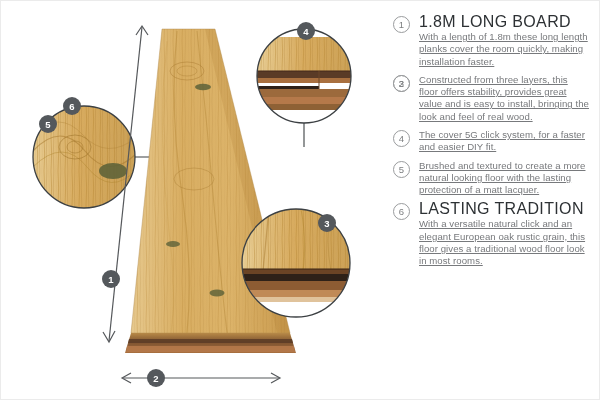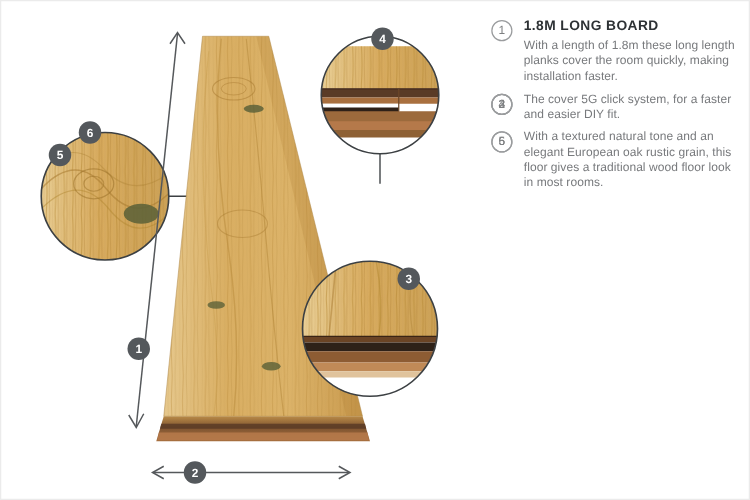--- a/index.html
+++ b/index.html
@@ -24,27 +24,27 @@
   }
   .feature{position:relative;padding-left:34px;margin-bottom:6px;}
   .marker{
     position:absolute;left:8px;top:1px;
     width:17px;height:17px;border-radius:50%;
     border:1.1px solid #9a9c9e;box-sizing:border-box;
     color:#7d7f81;font-size:9.5px;line-height:15px;
     text-align:center;font-weight:400;
   }
   .f-title{
-    color:#2d3134;font-size:11px;font-weight:bold;
+    color:#2d3134;font-size:16px;font-weight:normal;
     letter-spacing:.35px;line-height:13.4px;
     text-transform:uppercase;margin:0 0 2.5px 0;
   }
   .f-body{
     color:#77797c;font-size:9.6px;line-height:12.3px;
-    margin:0 0 0 0;letter-spacing:.06px;
+    margin:0 0 0 0;letter-spacing:.06px;text-decoration:underline;
   }
 </style>
 </head>
 <body>
 
 <div id="canvas">
 
   <div id="illustration">
     <svg viewBox="0 0 372 400" xmlns="http://www.w3.org/2000/svg">
       <defs>
@@ -226,30 +226,33 @@
       <p class="f-title">1.8M LONG BOARD</p>
       <p class="f-body">With a length of 1.8m these long length planks cover the room quickly, making installation faster.</p>
     </div>
 
     <div class="feature">
       <span class="marker">2</span>
     </div>
 
     <div class="feature">
       <span class="marker">3</span>
+      <p class="f-body">Constructed from three layers, this floor offers stability, provides great value and is easy to install, bringing the look and feel of real wood.</p>
     </div>
 
     <div class="feature">
       <span class="marker">4</span>
       <p class="f-body">The cover 5G click system, for a faster and easier DIY fit.</p>
     </div>
 
     <div class="feature">
       <span class="marker">5</span>
+      <p class="f-body">Brushed and textured to create a more natural looking floor with the lasting protection of a matt lacquer.</p>
     </div>
 
     <div class="feature">
       <span class="marker">6</span>
-      <p class="f-body">With a textured natural tone and an elegant European oak rustic grain, this floor gives a traditional wood floor look in most rooms.</p>
+      <p class="f-title">LASTING TRADITION</p>
+      <p class="f-body">With a versatile natural click and an elegant European oak rustic grain, this floor gives a traditional wood floor look in most rooms.</p>
     </div>
 
   </div>
 </div>
 
 </body></html>

